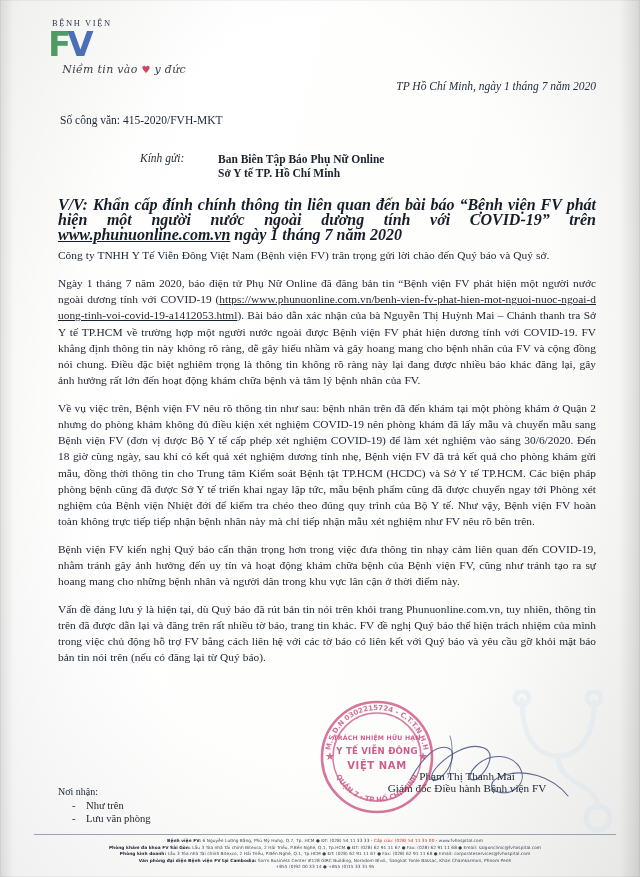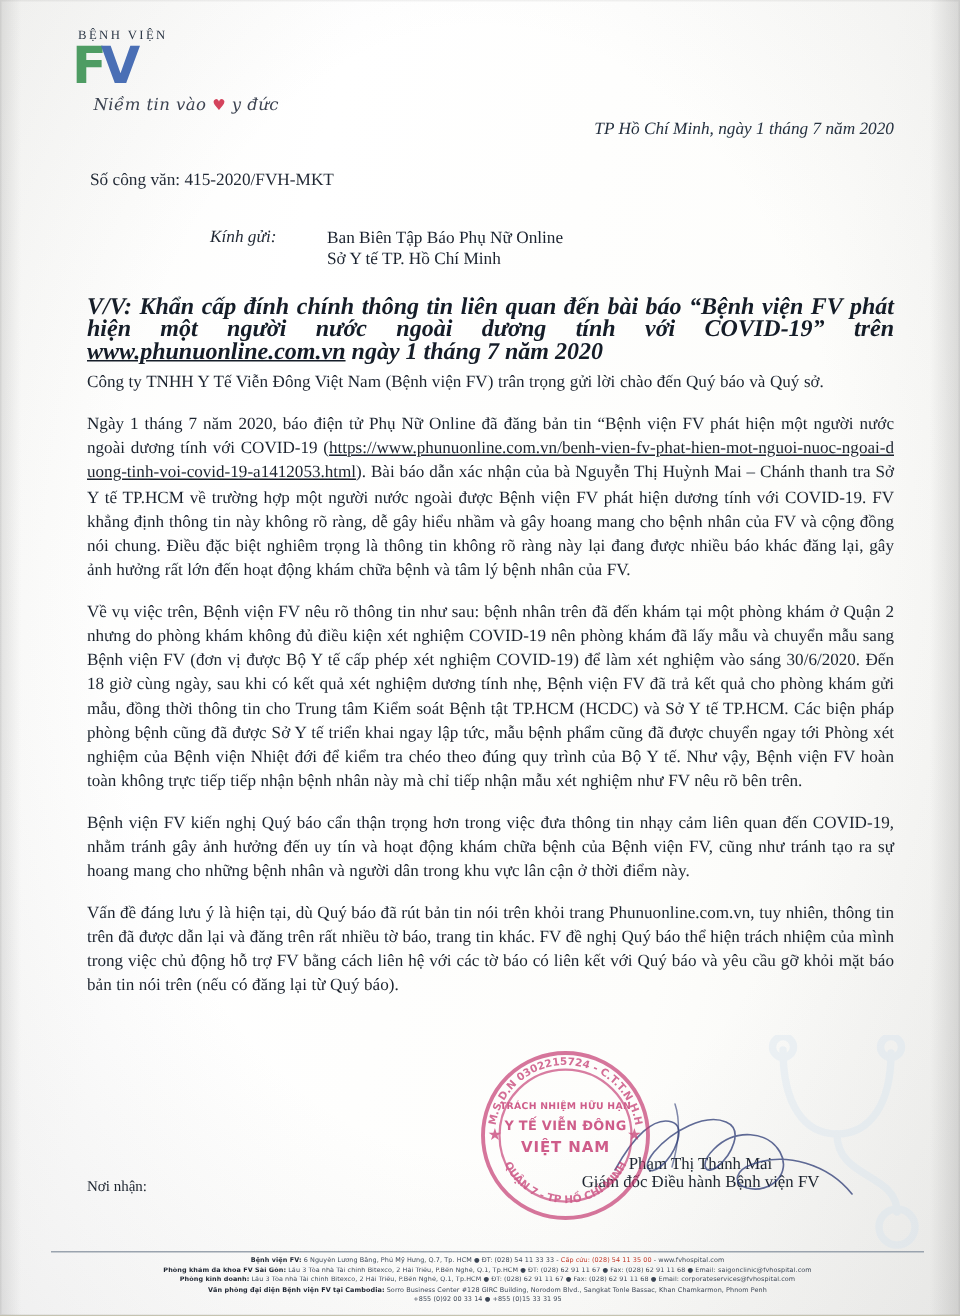--- a/index.html
+++ b/index.html
@@ -128,20 +128,21 @@
   #addressee .kg {
     font-style: italic;
     width: 78px;
     flex: 0 0 78px;
     color: #1f2733;
   }
   #addressee .names div {
     line-height: 14px;
     color: #1a222e;
     white-space: nowrap;
+    font-weight: bold;
   }
 
   
   #subject {
     position: absolute;
     left: 58px;
     right: 44px;
     top: 197px;
     font-style: italic;
     font-weight: bold;
@@ -349,20 +350,24 @@
   <svg id="steth" viewBox="0 0 130 150">
     <path d="M20,10 C20,46 34,66 56,66 C78,66 92,46 92,12" fill="none" stroke="#cfe0ef" stroke-width="5" stroke-linecap="round"></path>
     <circle cx="20" cy="8" r="7" fill="none" stroke="#cfe0ef" stroke-width="5"></circle>
     <circle cx="92" cy="8" r="7" fill="none" stroke="#cfe0ef" stroke-width="5"></circle>
     <path d="M56,66 C56,96 96,92 96,118" fill="none" stroke="#cfe0ef" stroke-width="5" stroke-linecap="round"></path>
     <circle cx="96" cy="128" r="12" fill="none" stroke="#cfe0ef" stroke-width="5"></circle>
   </svg>
 
   <div id="noinhan">
     <div class="head">Nơi nhận:</div>
+    <ul>
+      <li>Như trên</li>
+      <li>Lưu văn phòng</li>
+    </ul>
   </div>
 
   <div id="footer">
     <div class="frow">
       <b>Bệnh viện FV:</b>
       <span>6 Nguyễn Lương Bằng, Phú Mỹ Hưng, Q.7, Tp. HCM ● ĐT: (028) 54 11 33 33 -</span>
       <span class="red">Cấp cứu: (028) 54 11 35 00</span>
       <span>- www.fvhospital.com</span>
     </div>
     <div class="frow">

